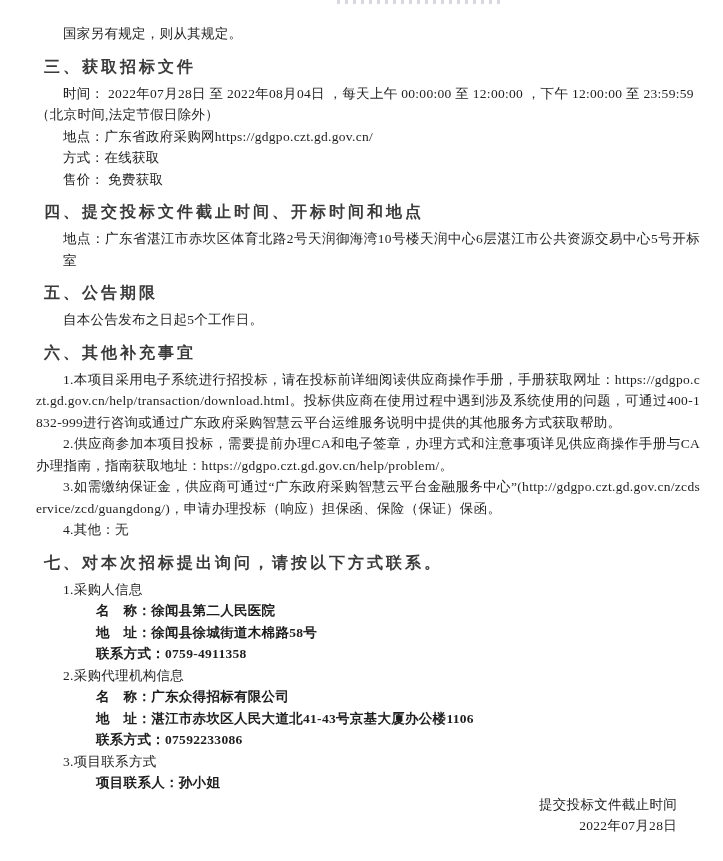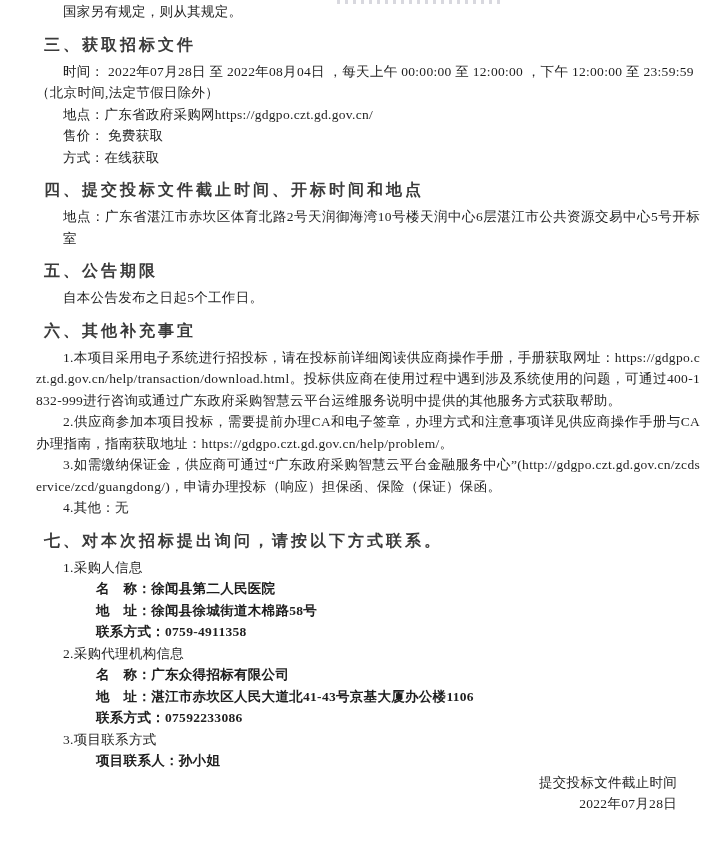--- a/index.html
+++ b/index.html
@@ -12,21 +12,21 @@
     height: 861px;
     overflow: hidden;
     position: relative;
     font-family: "Liberation Serif", "DejaVu Serif", serif;
     color: #1e1e1e;
   }
   .page {
     box-sizing: border-box;
     width: 723px;
     height: 782px;
-    padding: 1px 23px 0 36px;
+    padding: 23px 23px 0 36px;
     border-radius: 11px;
   }
   .line {
     font-size: 13.5px;
     line-height: 21.5px;
     letter-spacing: 0.3px;
     text-align: justify;
   }
   .indent1 { padding-left: 27px; }   
   .indent2 { padding-left: 60px; font-weight: bold; }
@@ -69,22 +69,22 @@
 <div class="clipped-strip"></div>
 
 <div class="page">
 
   <div class="line indent1">国家另有规定，则从其规定。</div>
 
   <div class="sec-title">三、获取招标文件</div>
   <div class="line indent1">时间： 2022年07月28日 至 2022年08月04日 ，每天上午 00:00:00 至 12:00:00 ，下午 12:00:00 至 23:59:59</div>
   <div class="line">（北京时间,法定节假日除外）</div>
   <div class="line indent1">地点：广东省政府采购网https://gdgpo.czt.gd.gov.cn/</div>
+  <div class="line indent1">方式：在线获取</div>
   <div class="line indent1">售价： 免费获取</div>
-  <div class="line indent1">方式：在线获取</div>
 
   <div class="sec-title">四、提交投标文件截止时间、开标时间和地点</div>
   <div class="line indent1">地点：广东省湛江市赤坎区体育北路2号天润御海湾10号楼天润中心6层湛江市公共资源交易中心5号开标室</div>
 
   <div class="sec-title">五、公告期限</div>
   <div class="line indent1">自本公告发布之日起5个工作日。</div>
 
   <div class="sec-title">六、其他补充事宜</div>
   <div class="para">1.本项目采用电子系统进行招投标，请在投标前详细阅读供应商操作手册，手册获取网址：https://gdgpo.czt.gd.gov.cn/help/transaction/download.html。投标供应商在使用过程中遇到涉及系统使用的问题，可通过400-1832-999进行咨询或通过广东政府采购智慧云平台运维服务说明中提供的其他服务方式获取帮助。</div>
   <div class="para">2.供应商参加本项目投标，需要提前办理CA和电子签章，办理方式和注意事项详见供应商操作手册与CA办理指南，指南获取地址：https://gdgpo.czt.gd.gov.cn/help/problem/。</div>

